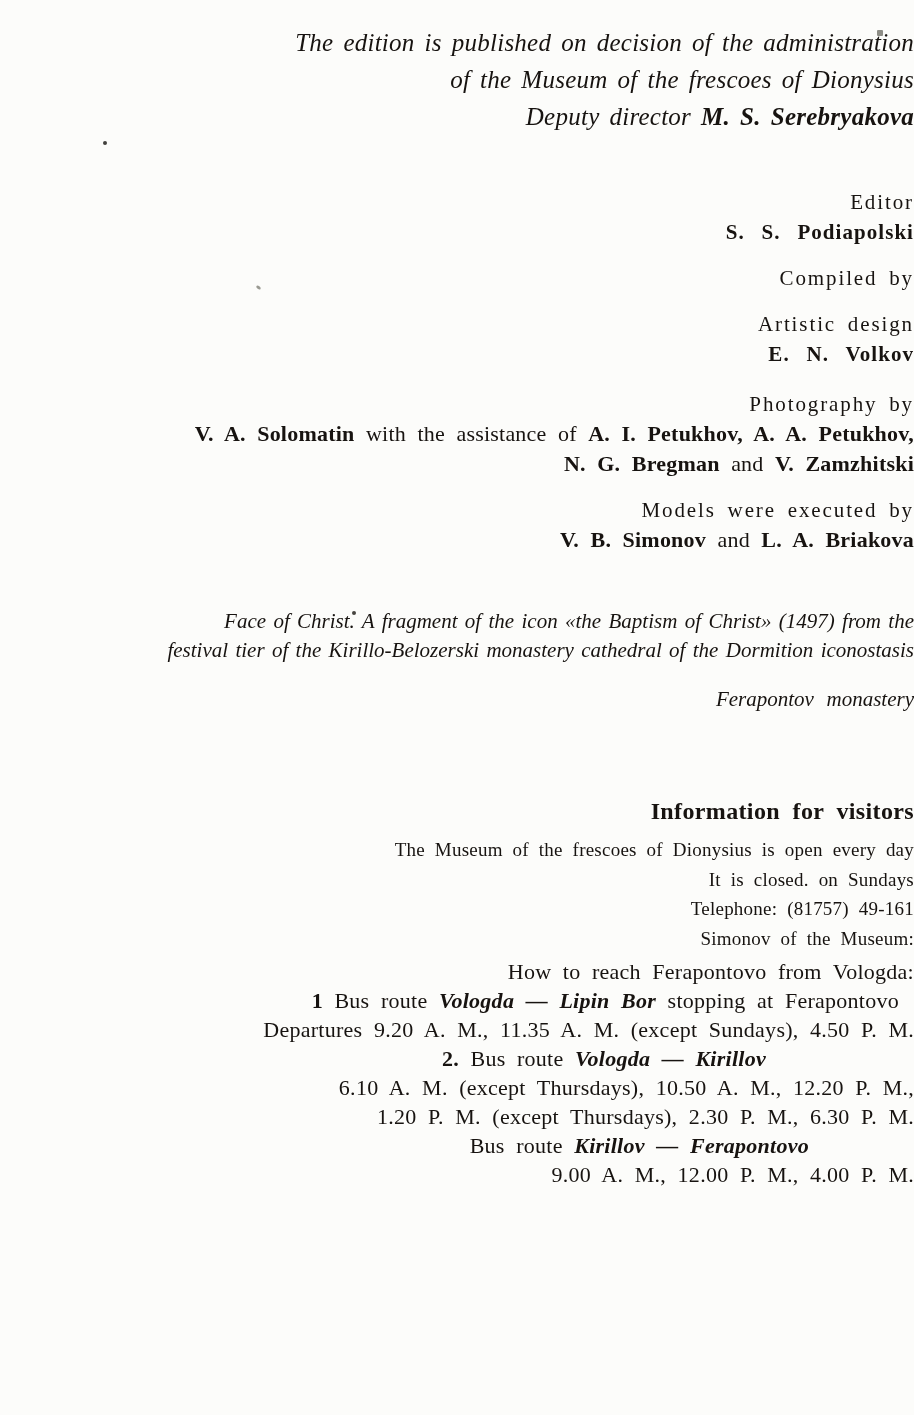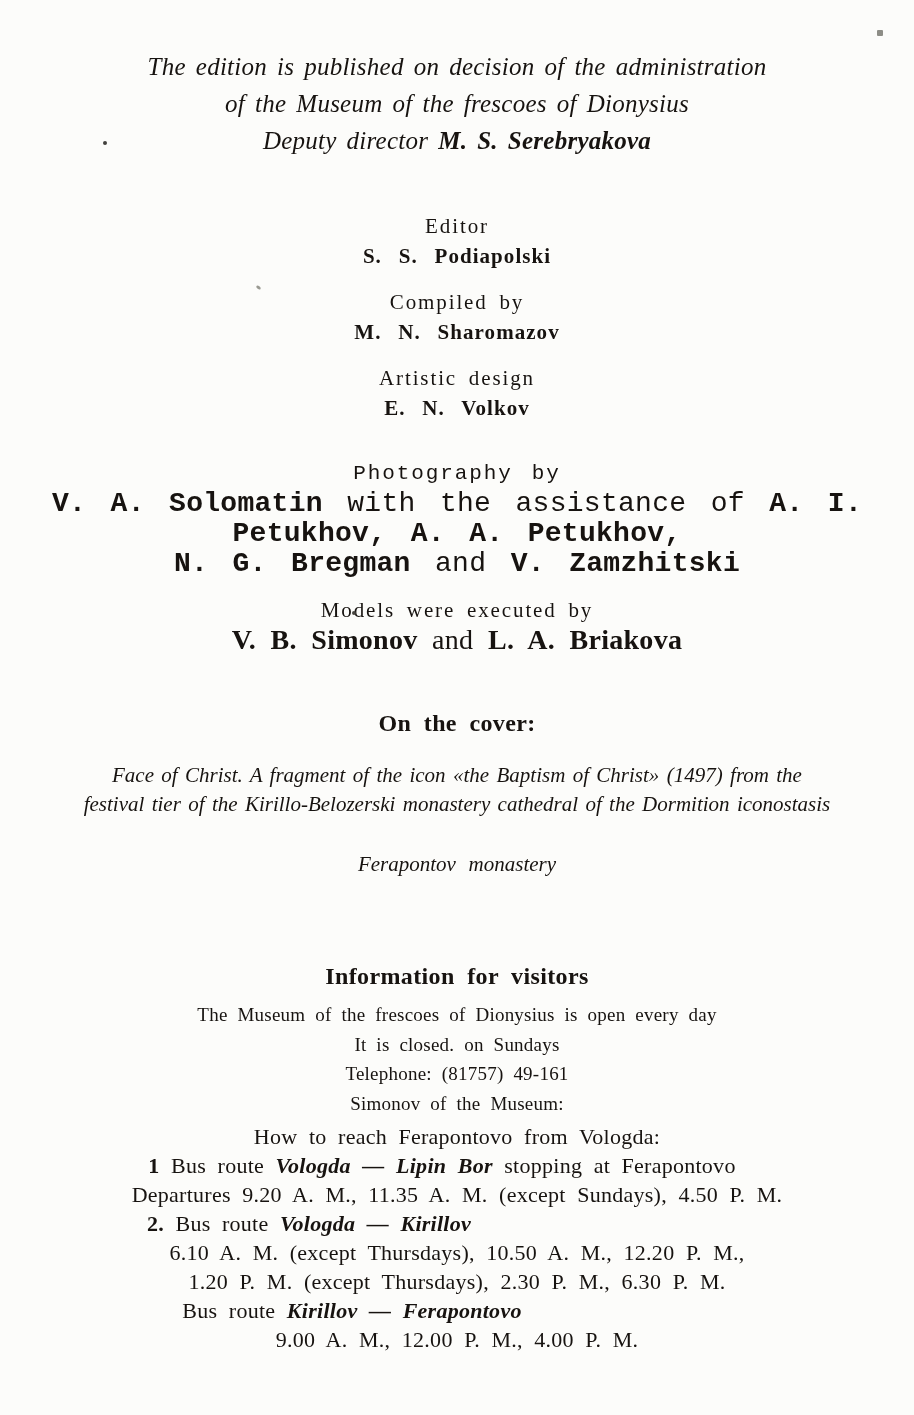--- a/index.html
+++ b/index.html
@@ -1,41 +1,41 @@
 <!DOCTYPE html>
 <html><head>
 <meta charset="utf-8">
 <style>
   html,body{margin:0;padding:0;background:#d9d9d6;}
   .page{
     width:914px;height:1415px;margin:0 auto;position:relative;
     background:#fcfcfa;color:#171310;
     font-family:"Liberation Serif","DejaVu Serif",serif;
-    box-sizing:border-box;padding-top:48px;text-align:center;overflow:hidden;
+    box-sizing:border-box;padding-top:24px;text-align:right;overflow:hidden;
   }
   .bold{font-weight:bold;}
 
   
   .header-line{font-style:italic;font-size:25px;line-height:37px;word-spacing:0.14em;letter-spacing:0.01em;}
 
   
   .credits{margin-top:52px;}
   .credit-block{margin-top:16px;}
   .credit-block.first{margin-top:8px;}
-  .credit-block.lg{margin-top:36px;font-family:Liberation Mono, monospace;}
+  .credit-block.lg{margin-top:20px;}
   .credit-role{font-size:21px;line-height:30px;letter-spacing:0.09em;word-spacing:0.22em;}
   .credit-name{font-size:21px;line-height:30px;font-weight:bold;letter-spacing:0.05em;word-spacing:0.5em;}
-  .credit-line{font-size:28px;line-height:30px;word-spacing:0.26em;letter-spacing:0.01em;}
+  .credit-line{font-size:22px;line-height:30px;word-spacing:0.26em;letter-spacing:0.01em;}
 
   
   .cover{margin-top:52px;}
   .section-heading{font-size:24px;line-height:32px;font-weight:bold;word-spacing:0.26em;letter-spacing:0.015em;}
   .caption{margin-top:22px;}
   .caption-line{font-style:italic;font-size:21px;line-height:29px;word-spacing:0.1em;}
-  .location{margin-top:31px;font-style:italic;font-size:21px;line-height:28px;word-spacing:0.35em;}
+  .location{margin-top:20px;font-style:italic;font-size:21px;line-height:28px;word-spacing:0.35em;}
 
   
   .visitors{margin-top:82px;}
   .info-lines{margin-top:8px;}
   .info-line{font-size:19px;line-height:29.5px;word-spacing:0.26em;letter-spacing:0.012em;}
 
   
   .directions{margin-top:4px;}
   .dir-line{font-size:22px;line-height:29px;word-spacing:0.26em;letter-spacing:0.012em;}
   .route-name{font-weight:bold;font-style:italic;}
@@ -70,21 +70,20 @@
     </div>
   </div>
 
   <div class="credits">
     <div class="credit-block first">
       <div class="credit-role">Editor</div>
       <div class="credit-name">S. S. Podiapolski</div>
     </div>
     <div class="credit-block">
       <div class="credit-role">Compiled by</div>
-      <div class="credit-name">M. N. Sharomazov</div>
     </div>
     <div class="credit-block">
       <div class="credit-role">Artistic design</div>
       <div class="credit-name">E. N. Volkov</div>
     </div>
     <div class="credit-block lg">
       <div class="credit-role">Photography by</div>
       <div class="credit-line">
         <span class="bold">V. A. Solomatin</span>
         <span>with the assistance of</span>
@@ -100,21 +99,20 @@
       <div class="credit-role">Models were executed by</div>
       <div class="credit-line">
         <span class="bold">V. B. Simonov</span>
         <span>and</span>
         <span class="bold">L. A. Briakova</span>
       </div>
     </div>
   </div>
 
   <div class="cover">
-    <div class="section-heading">On the cover:</div>
     <div class="caption">
       <div class="caption-line">Face of Christ. A fragment of the icon «the Baptism of Christ» (1497) from the</div>
       <div class="caption-line">festival tier of the Kirillo-Belozerski monastery cathedral of the Dormition iconostasis</div>
     </div>
     <div class="location">Ferapontov monastery</div>
   </div>
 
   <div class="visitors">
     <div class="section-heading">Information for visitors</div>
     <div class="info-lines">

